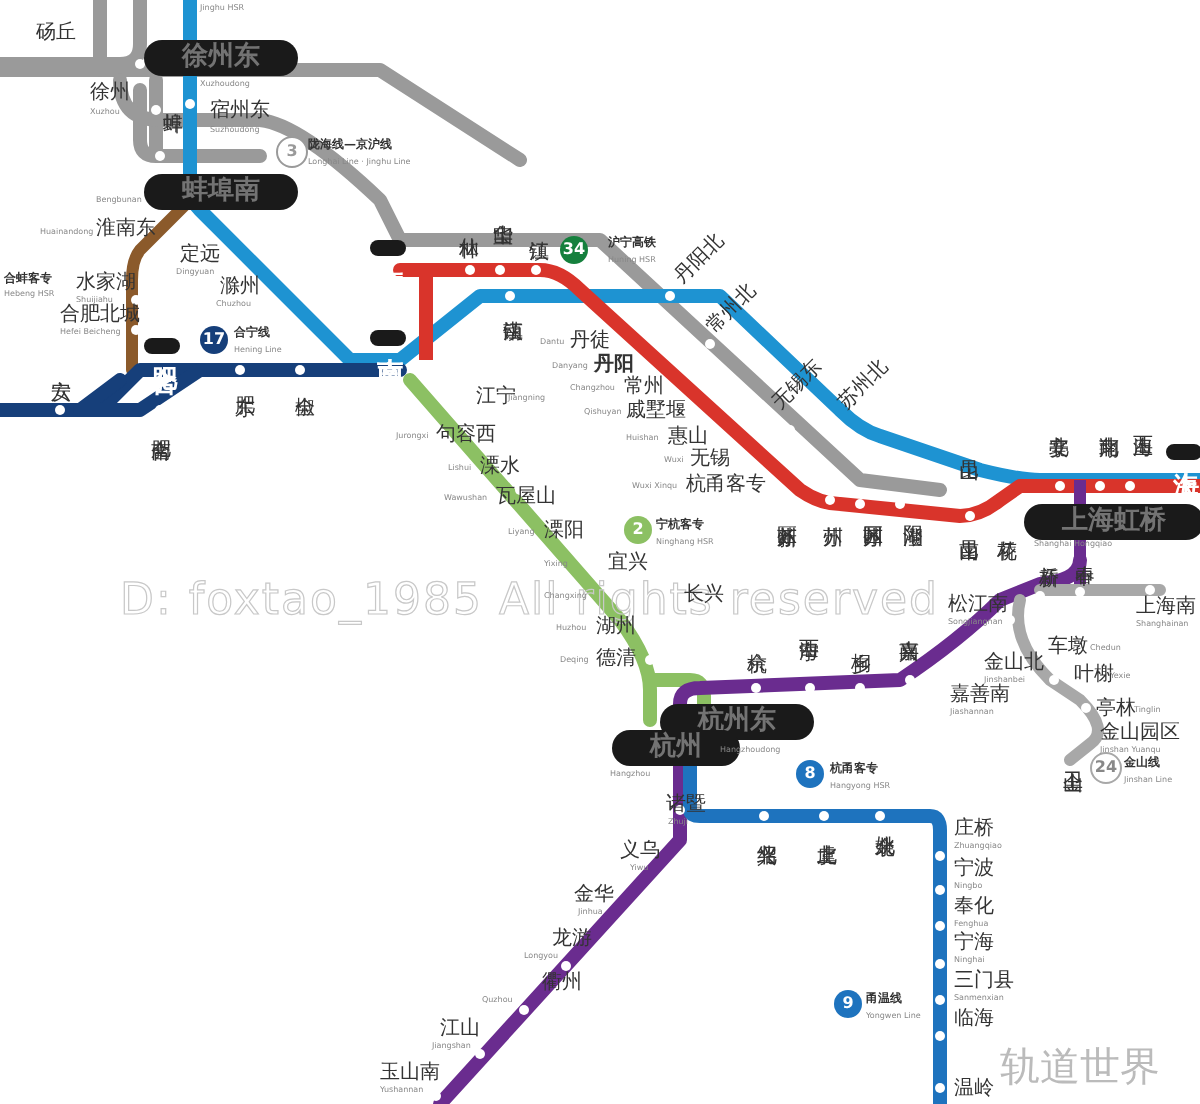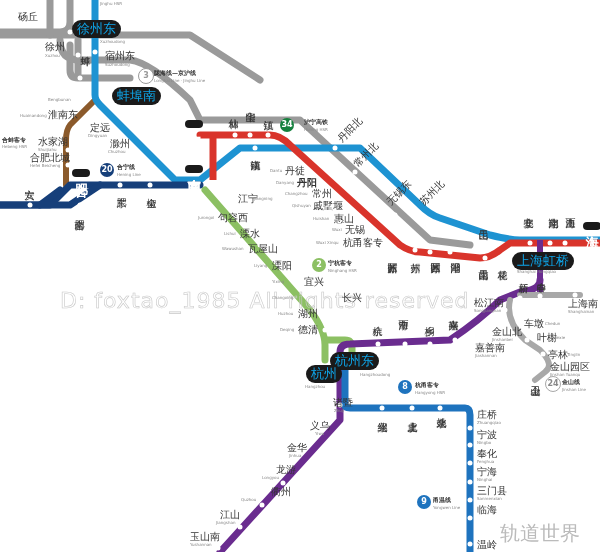--- a/index.html
+++ b/index.html
@@ -1,21 +1,21 @@
 <!DOCTYPE html>
 <html><head>
 <meta charset="utf-8">
 <style>
   html,body{margin:0;padding:0;background:#fff;}
   body{width:600px;height:552px;position:relative;overflow:hidden;font-family:"DejaVu Sans",sans-serif;}
   #map{position:absolute;left:0;top:0;width:600px;height:552px;}
   .lbl{position:absolute;font-size:10px;color:#333;white-space:nowrap;line-height:1;}
   .vlbl{position:absolute;font-size:10px;color:#333;writing-mode:vertical-rl;line-height:1;letter-spacing:0;}
   .py{position:absolute;font-size:4px;color:#888;white-space:nowrap;line-height:1;}
-  .hub{position:absolute;background:#1a1a1a;color:#0ea5e9;font-size:13px;font-weight:normal;border-radius:9px;padding:2px 5px;line-height:1.1;white-space:nowrap;}
+  .hub{position:absolute;background:#1a1a1a;color:#737373;font-size:13px;font-weight:bold;border-radius:9px;padding:2px 19px;line-height:1.1;white-space:nowrap;}
   .hubv{position:absolute;background:#1a1a1a;color:#fff;font-size:13px;font-weight:bold;border-radius:9px;padding:4px 2px;line-height:1.05;writing-mode:vertical-rl;}
   .badge{position:absolute;width:14px;height:14px;border-radius:50%;color:#fff;font-size:8px;font-weight:bold;text-align:center;line-height:14px;}
   .legend{position:absolute;font-size:6px;font-weight:bold;color:#333;white-space:nowrap;line-height:1;}
   .legend-sub{position:absolute;font-size:4px;color:#888;white-space:nowrap;line-height:1;}
   .wm{position:absolute;font-size:22px;color:transparent;-webkit-text-stroke:0.6px #c8c8c8;white-space:nowrap;letter-spacing:1px;}
   .brand{position:absolute;font-size:20px;color:#bbb;white-space:nowrap;}
 </style>
 </head>
 <body>
 
@@ -114,36 +114,36 @@
     <circle cx="470" cy="500" r="2.5"></circle>
       <circle cx="470" cy="518" r="2.5"></circle>
       <circle cx="470" cy="544" r="2.5"></circle>
   </g>
 </svg>
 
 <div class="wm" style="left:60px;top:288px;">D: foxtao_1985  All rights reserved</div>
 <div class="brand" style="left:500px;top:520px;">轨道世界</div>
 
 <div class="hub" style="left:72px;top:20px;">徐州东</div>
-<div class="hub" style="left:72px;top:87px;margin-left:40px;">蚌埠南</div>
+<div class="hub" style="left:72px;top:87px;">蚌埠南</div>
 <div class="hubv" style="left:72px;top:169px;">合肥</div>
 <div class="hubv" style="left:185px;top:120px;">南京</div>
 <div class="hubv" style="left:185px;top:165px;">南京南</div>
 <div class="hubv" style="left:583px;top:222px;">上海</div>
 <div class="hub" style="left:512px;top:252px;">上海虹桥</div>
 <div class="hub" style="left:330px;top:352px;">杭州东</div>
 <div class="hub" style="left:306px;top:365px;">杭州</div>
 
 <div class="badge" style="left:138px;top:68px;background:#fff;border:1px solid #9a9a9a;color:#9a9a9a;">3</div>
 <div class="legend" style="left:154px;top:70px;">陇海线—京沪线</div>
 <div class="legend-sub" style="left:154px;top:79px;">Longhai Line · Jinghu Line</div>
 <div class="badge" style="left:280px;top:118px;background:#15803d;text-align:center;">34</div>
 <div class="legend" style="left:304px;top:119px;">沪宁高铁</div>
 <div class="legend-sub" style="left:304px;top:128px;">Huning HSR</div>
-<div class="badge" style="left:100px;top:163px;background:#163f7a;">20</div>
+<div class="badge" style="left:100px;top:163px;background:#163f7a;">17</div>
 <div class="legend" style="left:117px;top:164px;">合宁线</div>
 <div class="legend-sub" style="left:117px;top:173px;">Hening Line</div>
 <div class="badge" style="left:312px;top:258px;background:#8cc063;">2</div>
 <div class="legend" style="left:328px;top:260px;">宁杭客专</div>
 <div class="legend-sub" style="left:328px;top:269px;">Ninghang HSR</div>
 <div class="badge" style="left:398px;top:380px;background:#1e73be;">8</div>
 <div class="legend" style="left:415px;top:382px;">杭甬客专</div>
 <div class="legend-sub" style="left:415px;top:391px;">Hangyong HSR</div>
 <div class="badge" style="left:417px;top:495px;background:#1e73be;">9</div>
 <div class="legend" style="left:433px;top:497px;">甬温线</div>

